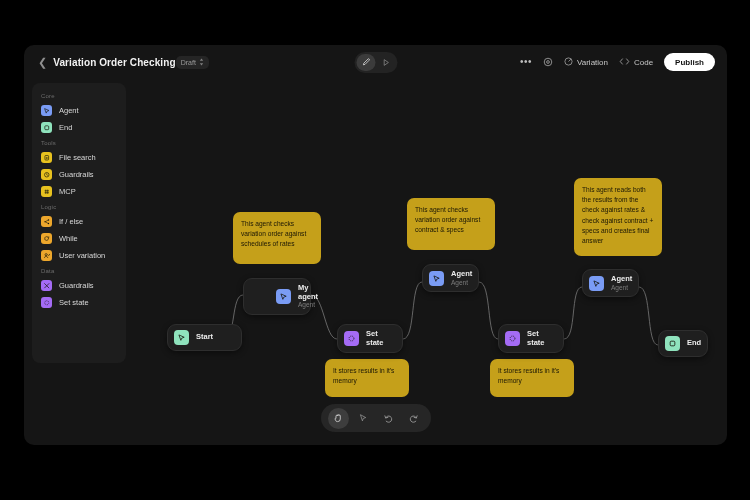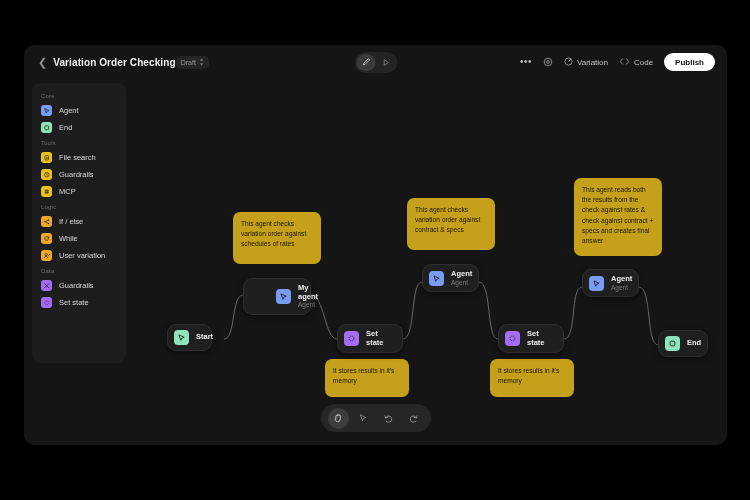--- a/index.html
+++ b/index.html
@@ -225,21 +225,21 @@
         <path d="M 615 242 C 628 242 622 300 634 300" fill="none" stroke="#6e6e6e" stroke-width="0.9"></path>
       </svg>
     <div id="notes-layer">
         <div class="note" style="left: 209px; top: 167px; width: 88px; min-height: 52px;">This agent checks variation order against schedules of rates</div>
         <div class="note" style="left: 383px; top: 153px; width: 88px; min-height: 52px;">This agent checks variation order against contract &amp; specs</div>
         <div class="note" style="left: 550px; top: 133px; width: 88px; min-height: 78px;">This agent reads both the results from the check against rates &amp; check against contract + specs and creates final answer</div>
         <div class="note" style="left: 301px; top: 314px; width: 84px; min-height: 38px;">It stores results in it's memory</div>
         <div class="note" style="left: 466px; top: 314px; width: 84px; min-height: 38px;">It stores results in it's memory</div>
       </div>
     <div id="nodes-layer">
-        <div class="node" style="left: 143px; top: 279px; width: 45px;">
+        <div class="node" style="left: 143px; top: 279px; width: 75px;">
           <span class="node-ico" style="background: rgb(143, 227, 189);">
             <svg width="9" height="9" viewBox="0 0 14 14">
               <path d="M3 3 L11.2 6.6 L7.4 8 L6 11.4 Z" fill="none" stroke="#14140a" stroke-width="1.2" stroke-linejoin="round"></path>
             </svg>
           </span>
           <span class="node-txt">
             <span class="node-title">Start</span>
           </span>
         </div>
         <div class="node" style="left: 219px; top: 233px; width: 68px; padding-left: 32px;">

